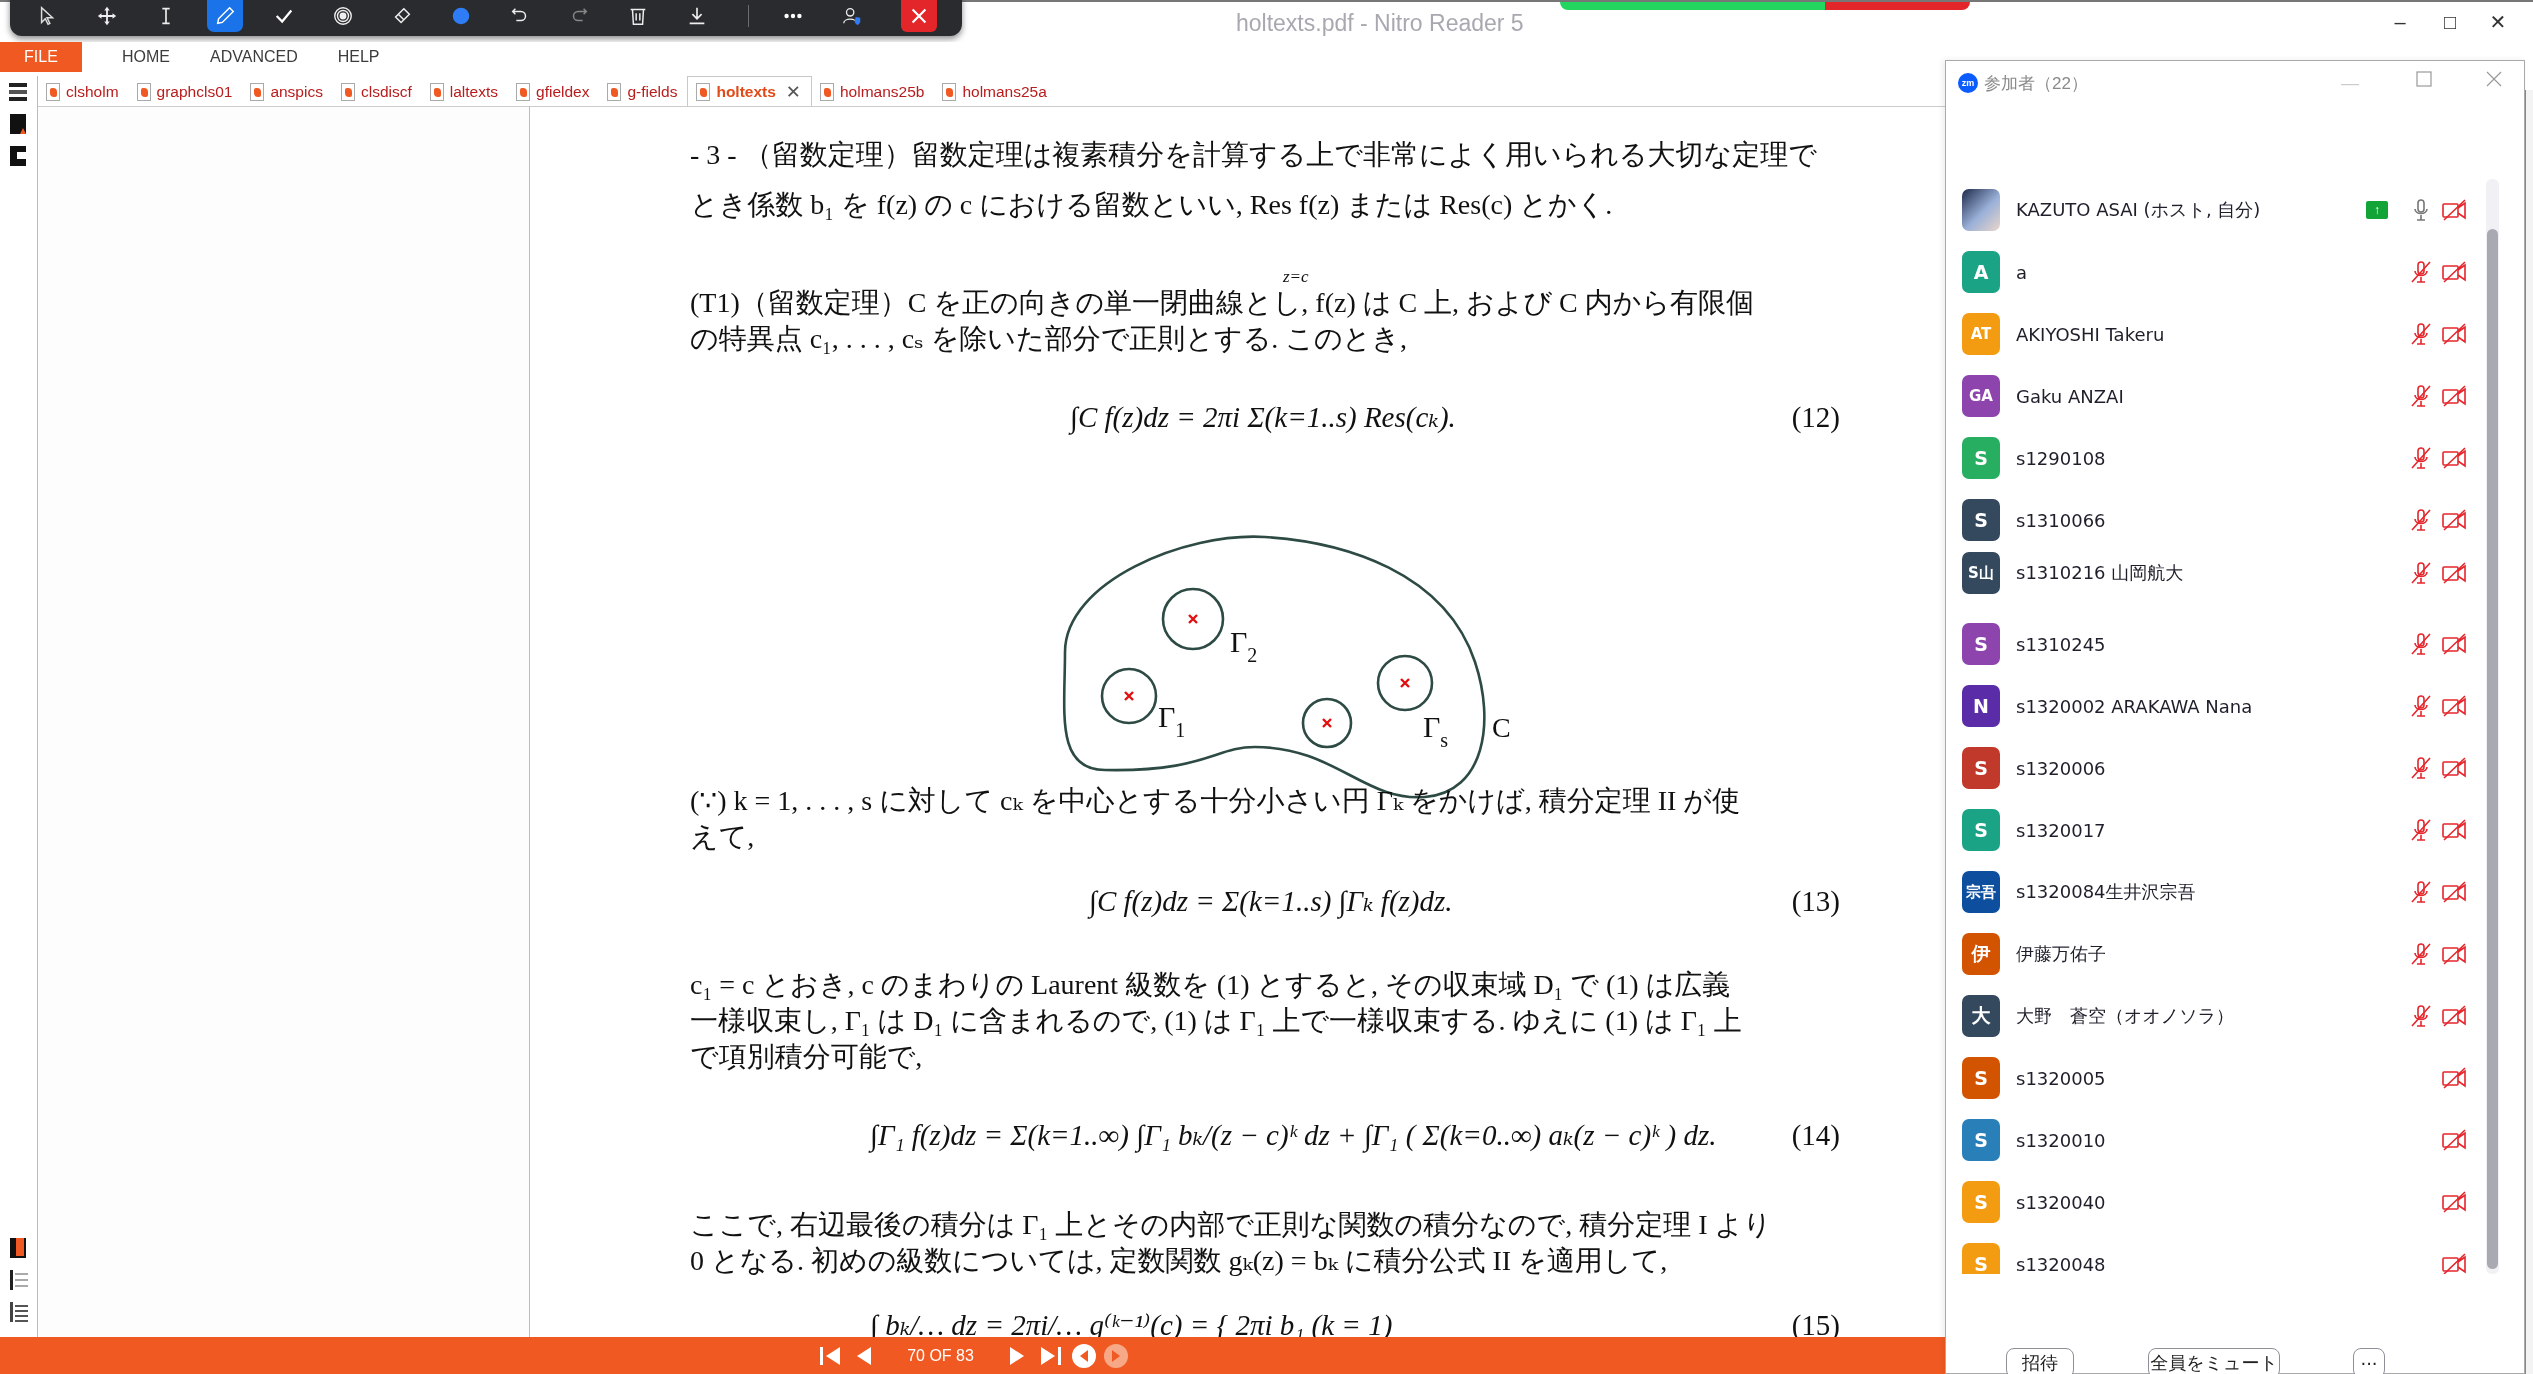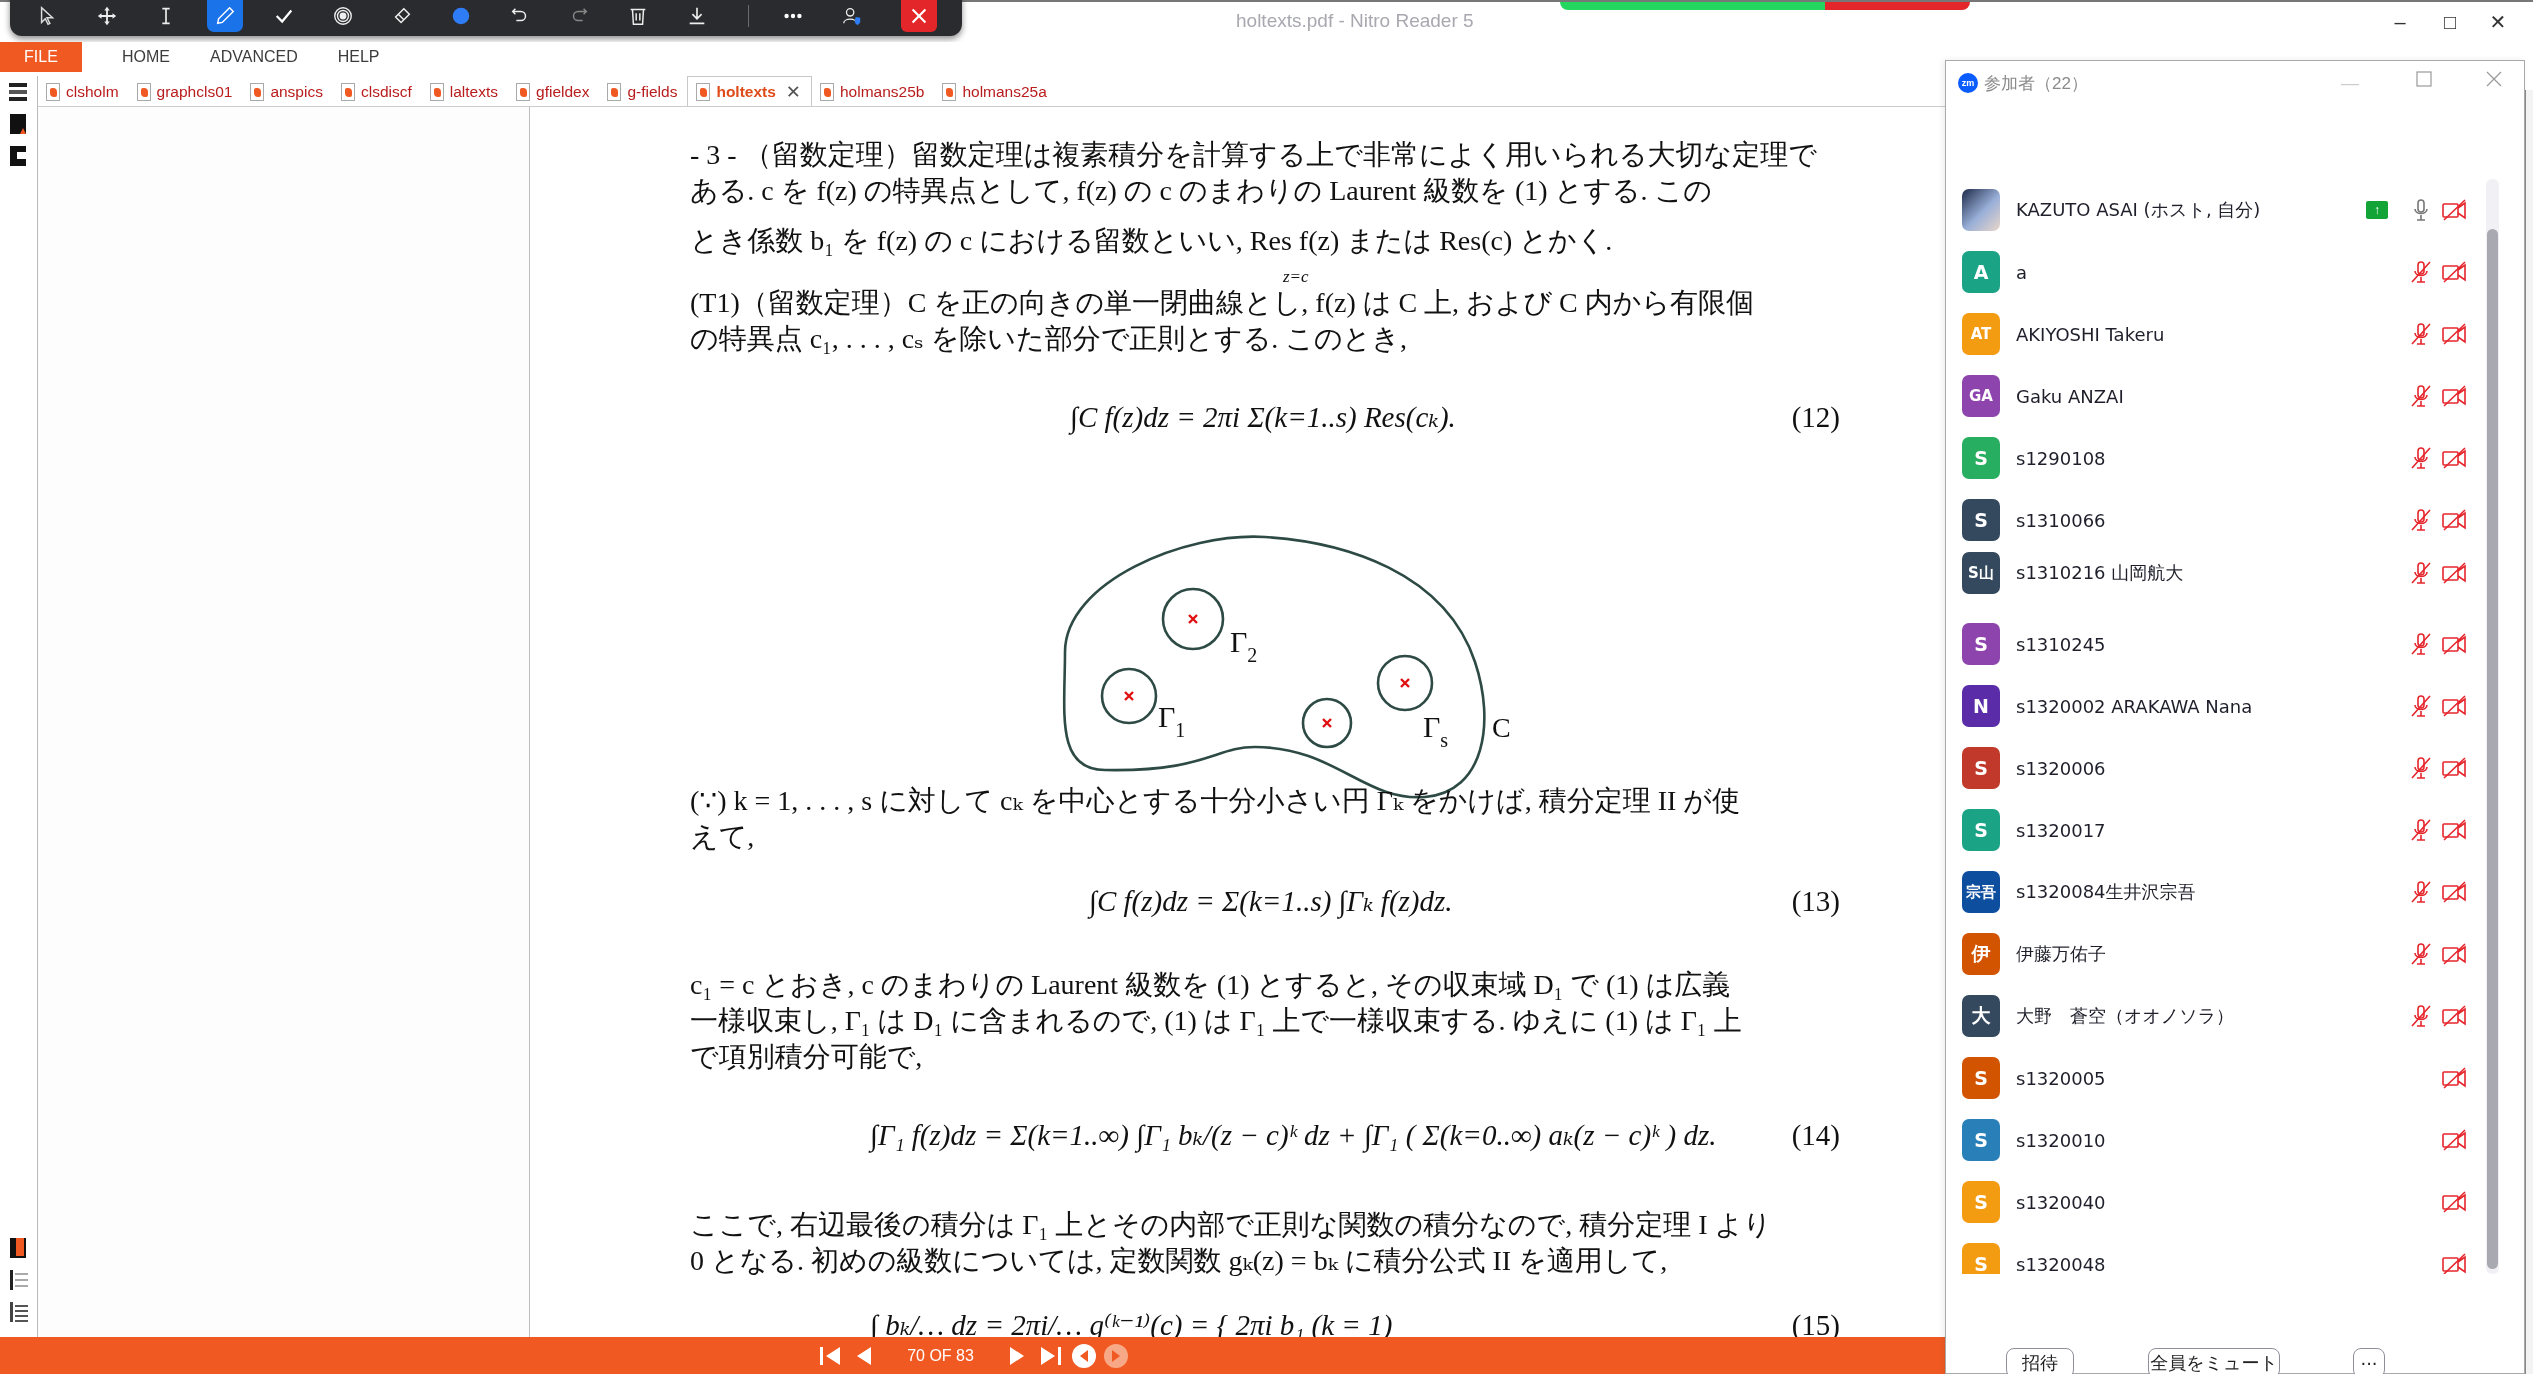--- a/index.html
+++ b/index.html
@@ -1,21 +1,21 @@
 <!DOCTYPE html>
 <html><head>
 <meta charset="utf-8">
 <style>
   * { box-sizing: border-box; margin: 0; padding: 0; }
   html, body { width: 2533px; height: 1374px; overflow: hidden; background: #ffffff; font-family: "Liberation Sans", "DejaVu Sans", sans-serif; }
   #root { position: relative; width: 2533px; height: 1374px; background: #fff; }
 
   
   .titlebar { position: absolute; left: 0; top: 0; width: 2533px; height: 40px; background: #fff; border-top: 2px solid #777; }
-  .title-text { position: absolute; left: 1236px; top: 8px; font-size: 19px; color: #a8a8b0; }
+  .title-text { position: absolute; left: 1236px; top: 8px; font-size: 23px; color: #a8a8b0; }
   .share-bar { position: absolute; left: 1560px; top: 0; width: 410px; height: 8px; border-radius: 0 0 8px 8px; overflow: hidden; display: flex; }
   .share-bar .g { flex: 265; background: #22d65f; }
   .share-bar .r { flex: 145; background: #e3262a; }
   .win-ctrl { position: absolute; top: 6px; width: 30px; height: 28px; display: flex; align-items: center; justify-content: center; color: #333; font-size: 20px; cursor: pointer; }
 
   
   .float-toolbar { position: absolute; left: 10px; top: -4px; width: 952px; height: 40px; background: #2a2b2e; border-radius: 0 0 12px 12px; box-shadow: 0 3px 6px rgba(0,0,0,0.45); display: flex; align-items: center; padding-left: 20px; }
   .ft-btn { width: 36px; height: 32px; margin-right: 23px; display: flex; align-items: center; justify-content: center; color: #e8e8e8; border-radius: 0 0 7px 7px; cursor: pointer; }
   .ft-btn.active { background: #1a73e8; }
   .ft-btn svg { width: 22px; height: 22px; }
@@ -275,21 +275,20 @@
       </svg>
   </div>
 
   <div class="thumbpanel"></div>
 
   <div class="pagearea">
     <div class="doc">
 
       <div class="para" style="top:0;">
         <span class="l">- 3 - （留数定理）留数定理は複素積分を計算する上で非常によく用いられる大切な定理で</span>
-        <span class="l">ある. c を f(z) の特異点として, f(z) の c のまわりの Laurent 級数を (1) とする. この</span>
         <span class="l" style="margin-top:14px;">とき係数 b₁ を f(z) の c における留数といい, Res f(z) または Res(c) とかく.</span>
         <span style="position:absolute; left:593px; top:122px; font-size:17px; font-style:italic;">z=c</span>
       </div>
 
       <div class="para" style="top:148px;">
         <span class="l">(T1)（留数定理）C を正の向きの単一閉曲線とし, f(z) は C 上, および C 内から有限個</span>
         <span class="l">の特異点 c₁, . . . , cₛ を除いた部分で正則とする. このとき,</span>
       </div>
 
       <div class="eq" style="top:262px;text-align:right;">

